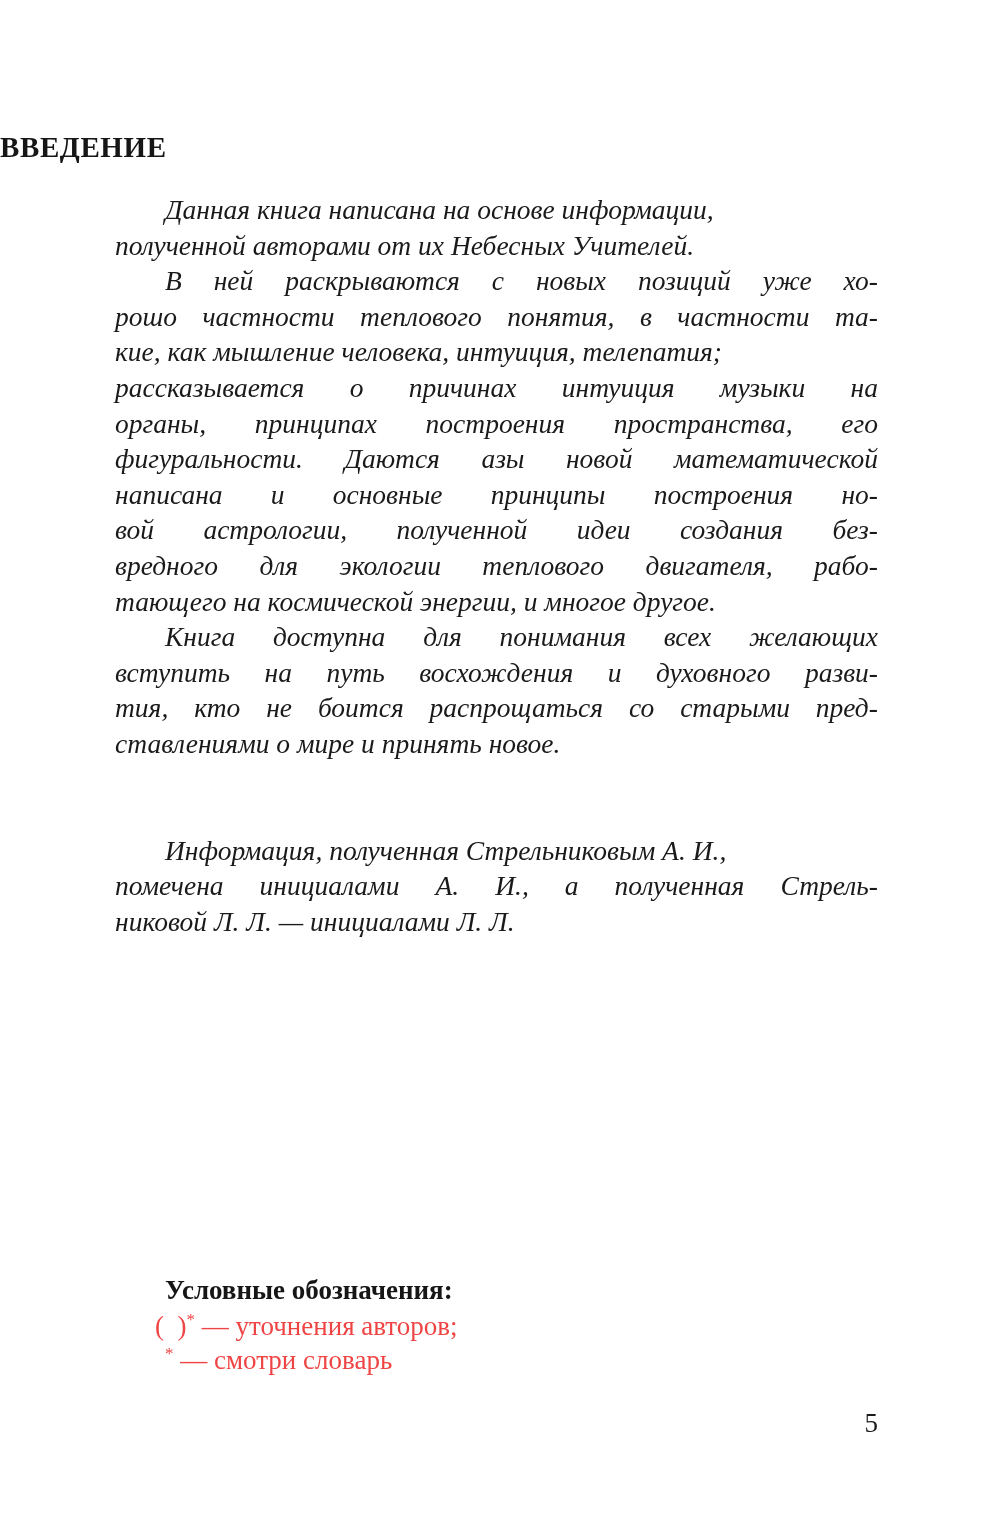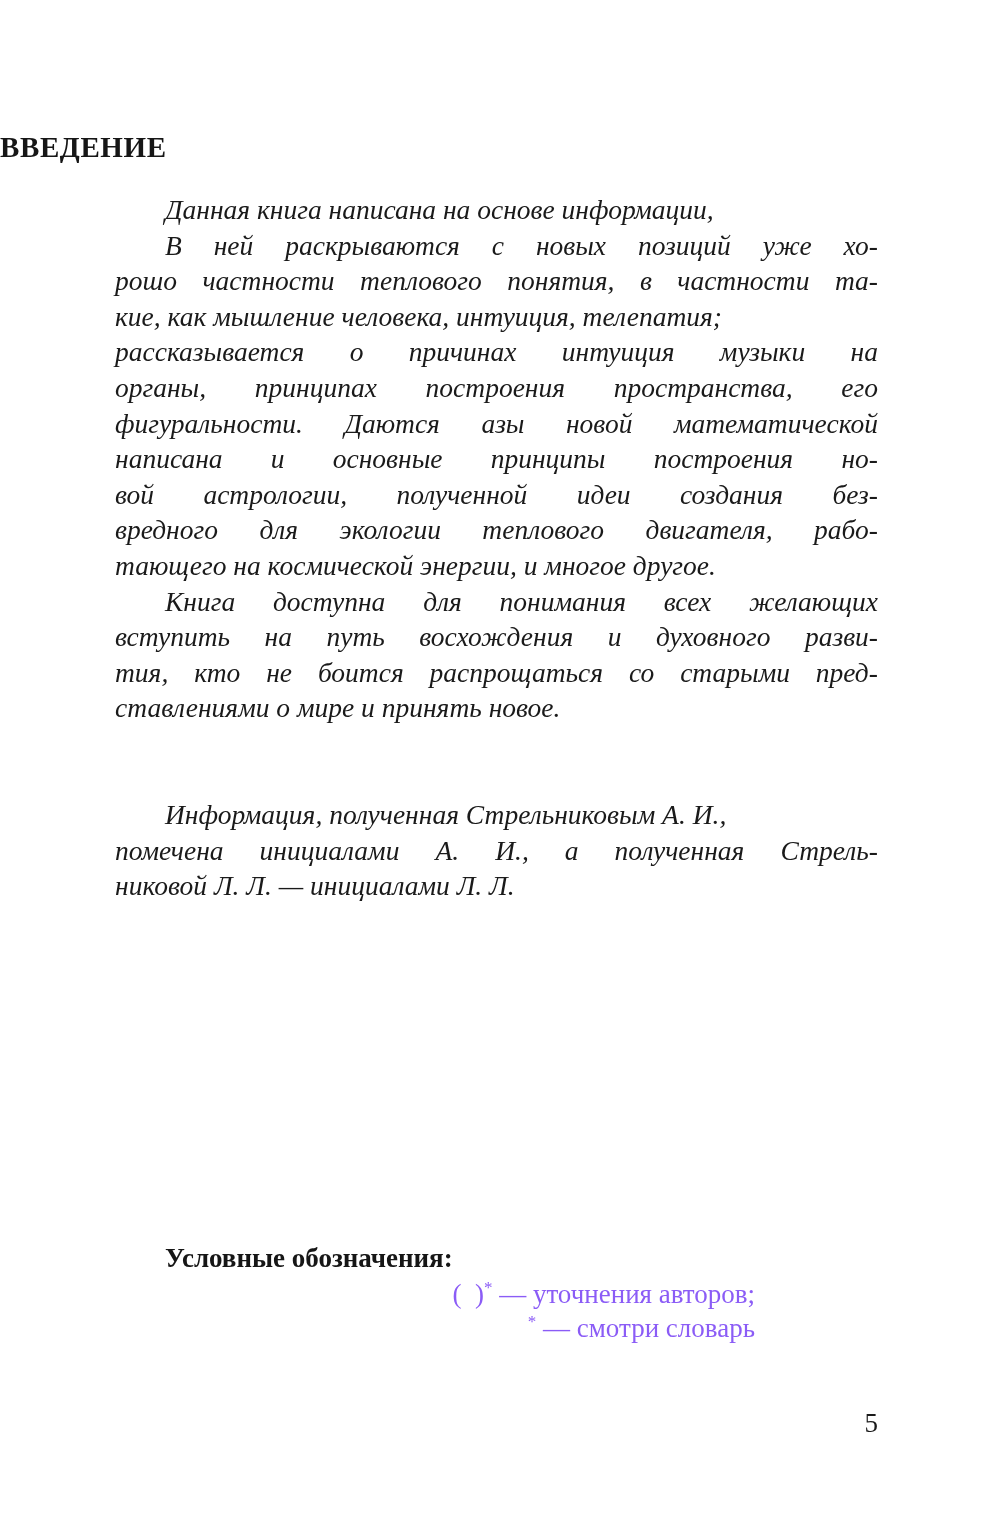--- a/index.html
+++ b/index.html
@@ -82,38 +82,37 @@
   .spacer {
     display: block;
     height: 35.6px;
   }
   .spacer.big  { height: 71px; }
 
   
   .legend {
     position: absolute;
     left: 155px;
-    top: 1240px;
+    top: 1272px;
     width: 600px;
   }
   .legend-title {
     display: block;
     font-size: 27px;
     font-weight: bold;
     line-height: 37px;
     padding-left: 10px;
     color: #161616;
   }
   .legend-line {
     display: block;
     font-size: 27px;
     line-height: 34px;
-    color: #8b5cf6;
+    color: #ef4444;
     white-space: pre;
-    text-align: right;
   }
   .legend-line.second { padding-left: 10px; }
   .sup {
     font-size: 17px;
     vertical-align: super;
     line-height: 0;
   }
 
   
   .folio {
@@ -130,20 +129,21 @@
 <body>
 
 <div id="page">
 
   <div class="page-title">ВВЕДЕНИЕ</div>
 
   <div class="textblock">
 
     <div class="para">
       <span class="line indent">Данная книга написана на основе информации,</span>
+      <span class="line">полученной авторами от их Небесных Учителей.</span>
     </div>
 
     <div class="para">
       <span class="line just indent">
           <span>В</span>
           <span>ней</span>
           <span>раскрываются</span>
           <span>с</span>
           <span>новых</span>
           <span>позиций</span>

